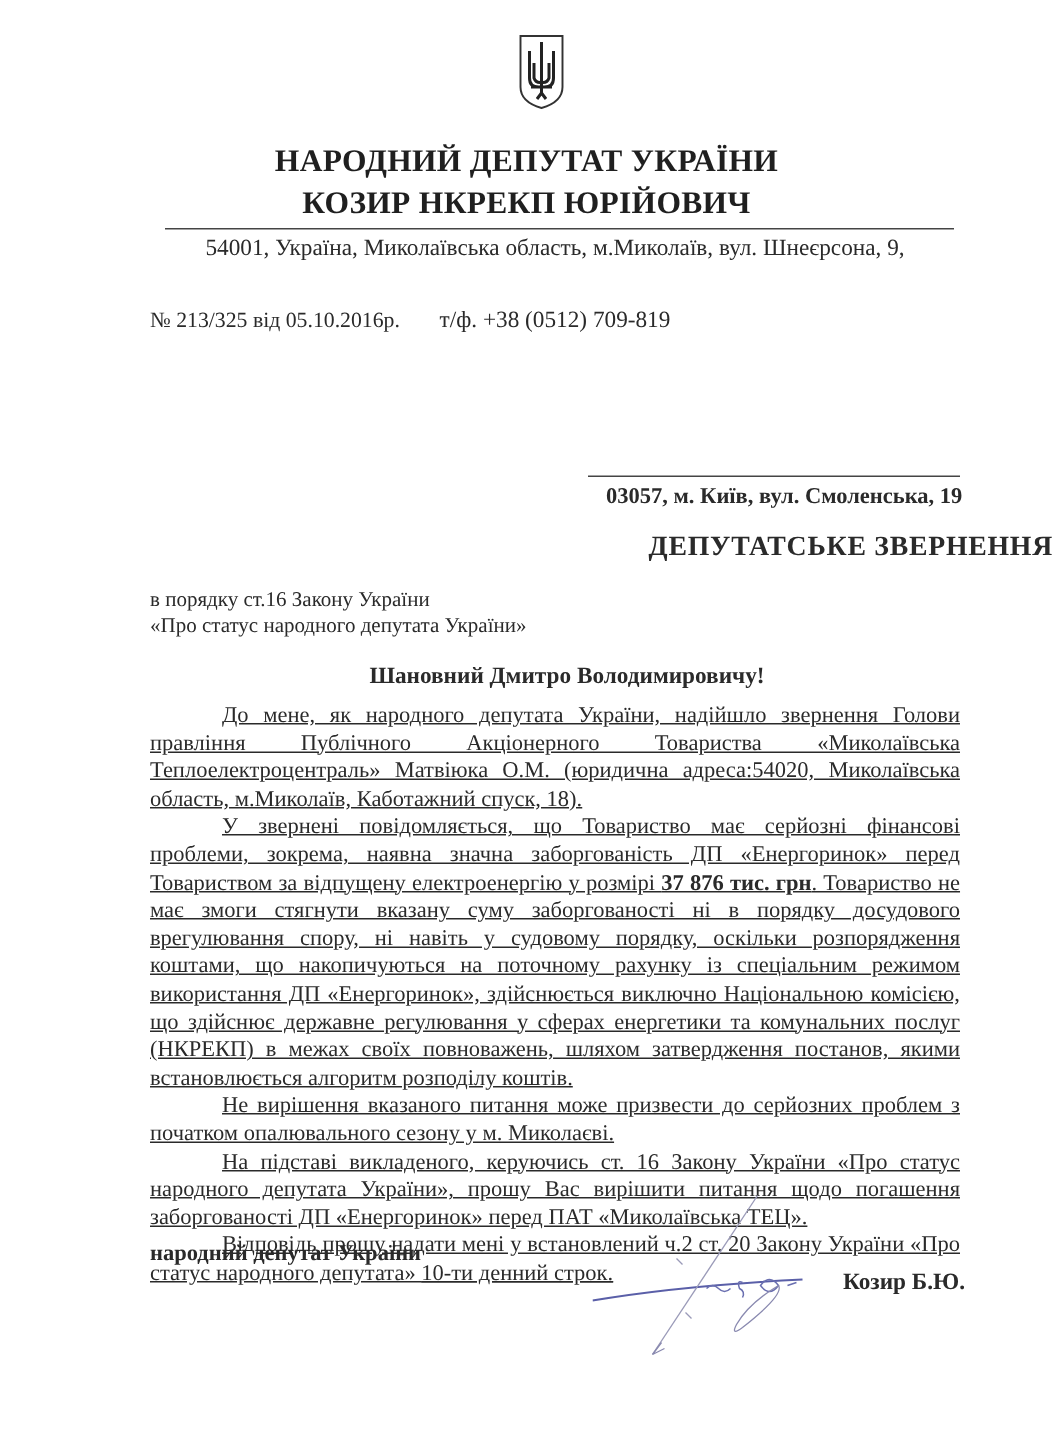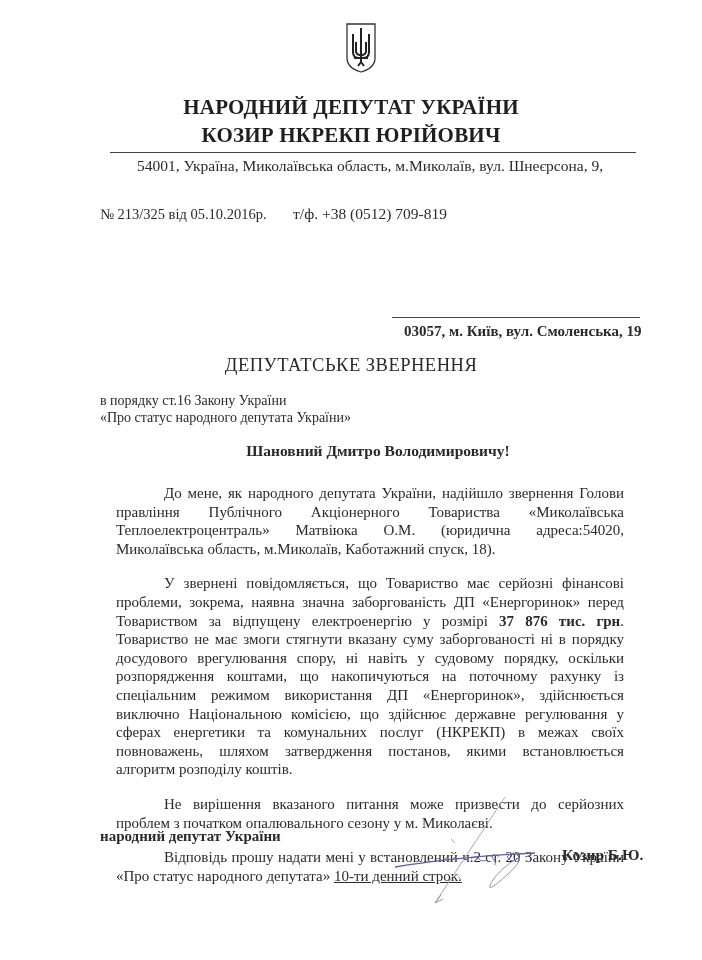--- a/index.html
+++ b/index.html
@@ -16,28 +16,28 @@
   }
   .rule { background: #444; height: 1px; }
   .addr { left: 100px; width: 540px; text-align: center; font-size: 15.5px; line-height: 19px; }
   .regno { left: 100px; top: 206px; font-size: 14.5px; }
   .recipient {
     left: 388px; top: 222px; width: 254px;
     font-weight: bold; font-size: 14.5px; line-height: 19.5px; text-align: justify;
     text-align-last: left;
   }
   .rec-addr { left: 404px; top: 323px; font-weight: bold; font-size: 15px; }
-  .title2 { left: 0; width: 702px; top: 355px; text-align: center; font-weight: normal; font-size: 18.5px; letter-spacing: 0.5px; }
+  .title2 { left: 0; width: 702px; top: 355px; text-align: right; font-weight: bold; font-size: 18.5px; letter-spacing: 0.5px; }
   .basis { left: 100px; top: 393px; font-size: 14px; line-height: 16.5px; }
   .greeting { left: 0; width: 698px; top: 442px; text-align: center; font-weight: bold; font-size: 15.5px; padding-left: 58px; box-sizing: border-box;}
   .body-text {
     left: 100px; top: 468px; width: 540px;
     font-size: 15px; line-height: 18.6px; text-align: justify;
   }
-  .body-text p { margin: 16px; text-indent: 48px; }
+  .body-text p { margin: 0; text-indent: 48px; text-decoration: underline; }
   .body-text b { font-weight: bold; }
   .body-text u { text-decoration: underline; }
   .closing { left: 100px; top: 827px; font-weight: bold; font-size: 15px; line-height: 19px; }
   .signer { left: 562px; top: 846px; font-weight: bold; font-size: 15.5px; }
   .signature { left: 395px; top: 795px; width: 190px; height: 110px; }
 </style>
 </head>
 <body>
 
 <svg class="abs emblem" viewBox="0 0 32 52">
@@ -69,20 +69,21 @@
   <div>в порядку ст.16 Закону України</div>
   <div>«Про статус народного депутата України»</div>
 </div>
 
 <div class="abs greeting">Шановний Дмитро Володимировичу!</div>
 
 <div class="abs body-text">
   <p>До мене, як народного депутата України, надійшло звернення Голови правління Публічного Акціонерного Товариства «Миколаївська Теплоелектроцентраль» Матвіюка О.М. (юридична адреса:54020, Миколаївська область, м.Миколаїв, Каботажний спуск, 18).</p>
   <p><span>У звернені повідомляється, що Товариство має серйозні фінансові проблеми, зокрема, наявна значна заборгованість ДП «Енергоринок» перед Товариством за відпущену електроенергію у розмірі </span><b>37 876 тис. грн</b><span>. Товариство не має змоги стягнути вказану суму заборгованості ні в порядку досудового врегулювання спору, ні навіть у судовому порядку, оскільки розпорядження коштами, що накопичуються на поточному рахунку із спеціальним режимом використання ДП «Енергоринок», здійснюється виключно Національною комісією, що здійснює державне регулювання у сферах енергетики та комунальних послуг (НКРЕКП) в межах своїх повноважень, шляхом затвердження постанов, якими встановлюється алгоритм розподілу коштів.</span></p>
   <p>Не вирішення вказаного питання може призвести до серйозних проблем з початком опалювального сезону у м. Миколаєві.</p>
+  <p>На підставі викладеного, керуючись ст. 16 Закону України «Про статус народного депутата України», прошу Вас вирішити питання щодо погашення заборгованості ДП «Енергоринок» перед ПАТ «Миколаївська ТЕЦ».</p>
   <p><span>Відповідь прошу надати мені у встановлений ч.2 ст. 20 Закону України «Про статус народного депутата» </span><u>10-ти денний строк.</u></p>
 </div>
 
 <div class="abs closing">
   <div>народний депутат України</div>
 </div>
 
 <svg class="abs signature" viewBox="0 0 190 110">
   <path d="M0 72 Q60 62 140 58" fill="none" stroke="#5a5fa8" stroke-width="1.3"></path>
   <path d="M110 2 L40 108" fill="none" stroke="#9a9ab8" stroke-width="0.9"></path>

